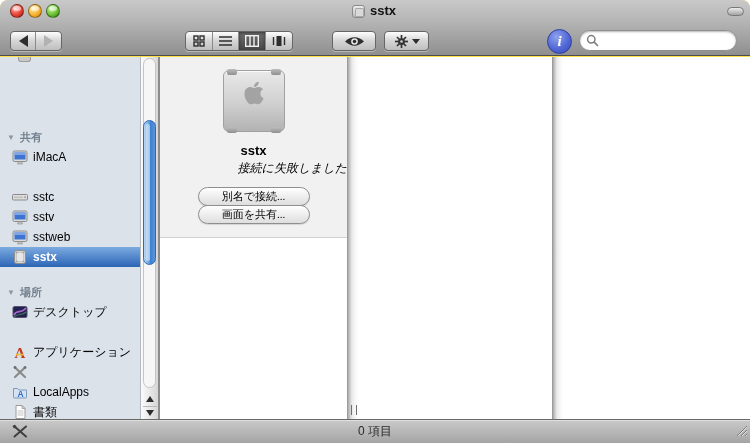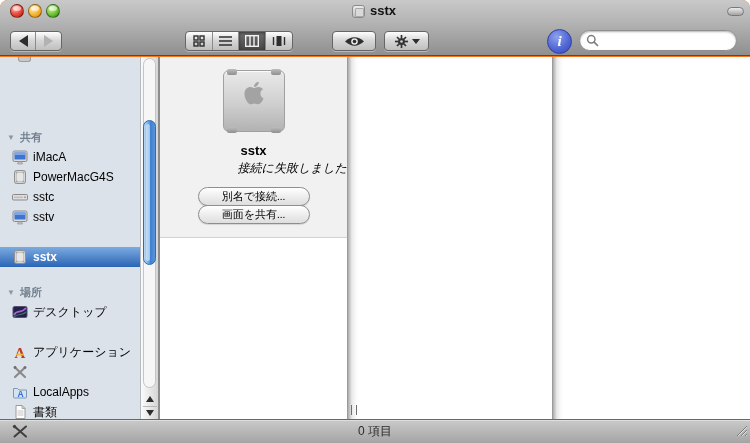--- a/index.html
+++ b/index.html
@@ -1,18 +1,18 @@
 <!DOCTYPE html>
 <html><head>
 <meta charset="utf-8">
 <style>
   html,body{margin:0;padding:0;background:#ffffff;}
   *{box-sizing:border-box;}
   body{font-family:"Liberation Sans","DejaVu Sans",sans-serif;}
-  #window{position:relative;width:750px;height:443px;background:#f97316;border-radius:8px 8px 0 0;overflow:hidden;}
+  #window{position:relative;width:750px;height:443px;background:#fde047;border-radius:8px 8px 0 0;overflow:hidden;}
 
   
   .chrome{position:absolute;left:0;top:0;width:750px;height:56px;
     background:linear-gradient(#c9c9c9,#b4b4b4 40%,#8f8f8f);border-bottom:1px solid #4c4c4c;}
   .tl{position:absolute;top:4px;width:14px;height:14px;border-radius:50%;border:1px solid rgba(0,0,0,.4);}
   .tl.red{left:10px;background:radial-gradient(circle at 35% 28%,#ffc1bb,#ee5448 45%,#cf2f1f 75%,#a31d10);}
   .tl.yellow{left:28px;background:radial-gradient(circle at 35% 28%,#ffeec2,#f8bf45 45%,#e99b1a 75%,#b97508);}
   .tl.green{left:46px;background:radial-gradient(circle at 35% 28%,#d7f5b5,#7ecc43 45%,#4ba621 75%,#357c12);}
   .tl::after{content:"";position:absolute;left:2px;top:1px;width:8px;height:5px;border-radius:50%;
     background:rgba(255,255,255,.55);}
@@ -211,33 +211,20 @@
           <svg viewBox="0 0 16 16" width="16" height="16">
               <rect x="1" y="2" width="14" height="10.5" rx="1.5" fill="#dcdcdc" stroke="#8a8a8a"></rect>
               <rect x="2.5" y="3.5" width="11" height="7" fill="#3d74d1"></rect>
               <rect x="2.5" y="3.5" width="11" height="2.5" fill="#7ea6e4"></rect>
               <path d="M5.5 15 L6.4 12.7 h3.2 L10.5 15 Z" fill="#c2c2c2" stroke="#8f8f8f" stroke-width="0.6"></path>
             </svg>
         </span>
         <span>iMacA</span>
       </div>
 
-      <div class="srow" style="top:110px">
-        <span class="sicon">
-          <svg viewBox="0 0 16 16" width="16" height="16">
-              <rect x="2.5" y="1.5" width="11" height="13" rx="2" fill="#d8d8d8" stroke="#8f8f8f"></rect>
-              <rect x="4.5" y="3.5" width="7" height="9" rx="1" fill="#e6e6e6" stroke="#b5b5b5" stroke-width="0.6"></rect>
-              <circle cx="4.6" cy="3.6" r="1" fill="#a6a6a6"></circle>
-              <circle cx="11.4" cy="3.6" r="1" fill="#a6a6a6"></circle>
-              <circle cx="4.6" cy="12.4" r="1" fill="#a6a6a6"></circle>
-              <circle cx="11.4" cy="12.4" r="1" fill="#a6a6a6"></circle>
-            </svg>
-        </span>
-        <span>PowerMacG4S</span>
-      </div>
 
       <div class="srow" style="top:150px">
         <span class="sicon">
           <svg viewBox="0 0 16 16" width="16" height="16">
               <rect x="1" y="2" width="14" height="10.5" rx="1.5" fill="#dcdcdc" stroke="#8a8a8a"></rect>
               <rect x="2.5" y="3.5" width="11" height="7" fill="#3d74d1"></rect>
               <rect x="2.5" y="3.5" width="11" height="2.5" fill="#7ea6e4"></rect>
               <path d="M5.5 15 L6.4 12.7 h3.2 L10.5 15 Z" fill="#c2c2c2" stroke="#8f8f8f" stroke-width="0.6"></path>
             </svg>
         </span>
@@ -248,20 +235,31 @@
         <span class="sicon">
           <svg viewBox="0 0 16 16" width="16" height="16">
               <rect x="0.5" y="5.5" width="15" height="5.5" rx="1" fill="#dedede" stroke="#8a8a8a"></rect>
               <line x1="2" y1="8.2" x2="11" y2="8.2" stroke="#b0b0b0"></line>
               <circle cx="13" cy="8.2" r="0.9" fill="#9a9a9a"></circle>
             </svg>
         </span>
         <span>sstc</span>
       </div>
 
+      <div class="srow" style="top:170px">
+        <span class="sicon">
+          <svg viewBox="0 0 16 16" width="16" height="16">
+              <rect x="1" y="2" width="14" height="10.5" rx="1.5" fill="#dcdcdc" stroke="#8a8a8a"></rect>
+              <rect x="2.5" y="3.5" width="11" height="7" fill="#3d74d1"></rect>
+              <rect x="2.5" y="3.5" width="11" height="2.5" fill="#7ea6e4"></rect>
+              <path d="M5.5 15 L6.4 12.7 h3.2 L10.5 15 Z" fill="#c2c2c2" stroke="#8f8f8f" stroke-width="0.6"></path>
+            </svg>
+        </span>
+        <span>sstweb</span>
+      </div>
 
       <div class="srow selected" style="top:190px">
         <span class="sicon">
           <svg viewBox="0 0 16 16" width="16" height="16">
               <rect x="2.5" y="1.5" width="11" height="13" rx="2" fill="#d8d8d8" stroke="#8f8f8f"></rect>
               <rect x="4.5" y="3.5" width="7" height="9" rx="1" fill="#e6e6e6" stroke="#b5b5b5" stroke-width="0.6"></rect>
               <circle cx="4.6" cy="3.6" r="1" fill="#a6a6a6"></circle>
               <circle cx="11.4" cy="3.6" r="1" fill="#a6a6a6"></circle>
               <circle cx="4.6" cy="12.4" r="1" fill="#a6a6a6"></circle>
               <circle cx="11.4" cy="12.4" r="1" fill="#a6a6a6"></circle>

